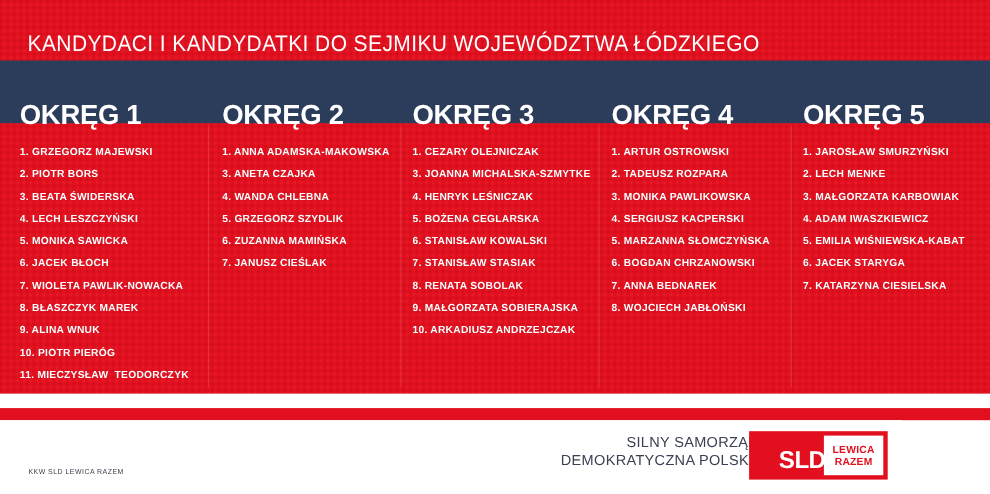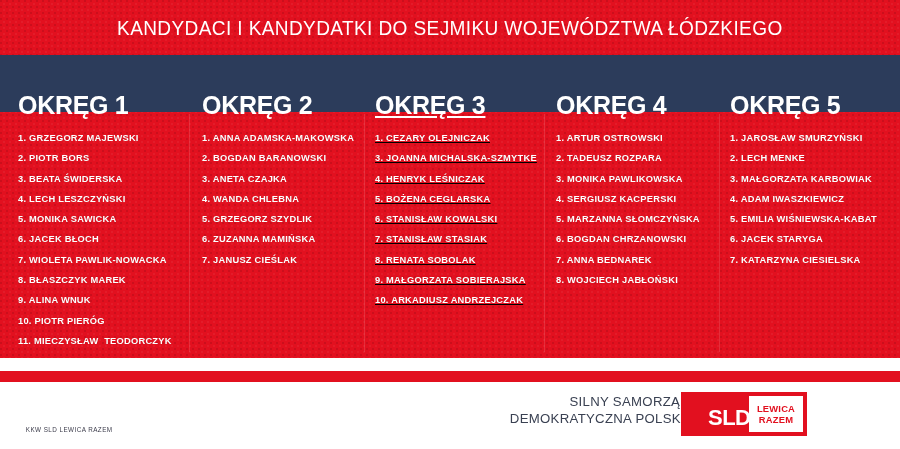--- a/index.html
+++ b/index.html
@@ -15,22 +15,22 @@
     position:absolute;left:0;top:0;width:900px;height:358px;
     background-color:#e2101f;
     background-image:
       radial-gradient(circle at 1px 1px, rgba(0,0,0,0.10) 1px, transparent 1.4px),
       radial-gradient(circle at 4px 4px, rgba(255,255,255,0.05) 1px, transparent 1.4px);
     background-size:6px 6px, 6px 6px;
   }
 
   
   .title-bar{
-    position:absolute;left:0;top:0;width:900px;height:55px;
-    display:flex;align-items:center;justify-content:center;
+    position:absolute;left:0;top:12px;width:900px;height:55px;
+    display:flex;align-items:center;
   }
   .title-bar .t{
     color:#ffffff;
     font-size:20.5px;
     font-weight:400;
     letter-spacing:0.4px;
     transform:scaleX(0.93);
     white-space:nowrap;
     font-family:"Liberation Sans", sans-serif;
   }
@@ -48,21 +48,21 @@
     display:flex;align-items:center;
     color:#ffffff;
     font-size:25px;
     font-weight:bold;
     letter-spacing:-0.3px;
     white-space:nowrap;
     margin-top:44px;
   }
   .c1{width:190px;padding-left:18px;box-sizing:border-box;}
   .c2{width:175px;padding-left:12px;box-sizing:border-box;}
-  .c3{width:180px;padding-left:10px;box-sizing:border-box;text-decoration:underline;}
+  .c3{width:180px;padding-left:10px;box-sizing:border-box;}
   .c4{width:175px;padding-left:11px;box-sizing:border-box;}
   .c5{width:180px;padding-left:10px;box-sizing:border-box;}
 
   
   .cols{
     position:absolute;left:0;top:112px;width:900px;height:246px;
     display:flex;
   }
   .col{position:relative;box-sizing:border-box;padding-top:21px;}
   .col .divider{
@@ -152,21 +152,20 @@
           <li>9. ALINA WNUK</li>
           <li>10. PIOTR PIERÓG</li>
           <li>11. MIECZYSŁAW  TEODORCZYK</li>
         </ul>
       <div class="divider"></div>
     </div>
 
     <div class="col c2">
       <ul class="cand">
           <li>1. ANNA ADAMSKA-MAKOWSKA</li>
-          <li>2. BOGDAN BARANOWSKI</li>
           <li>3. ANETA CZAJKA</li>
           <li>4. WANDA CHLEBNA</li>
           <li>5. GRZEGORZ SZYDLIK</li>
           <li>6. ZUZANNA MAMIŃSKA</li>
           <li>7. JANUSZ CIEŚLAK</li>
         </ul>
       <div class="divider"></div>
     </div>
 
     <div class="col c3">

